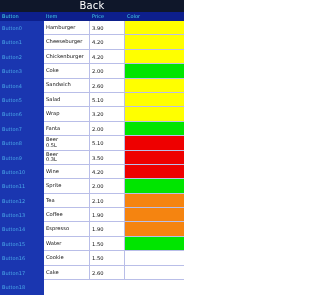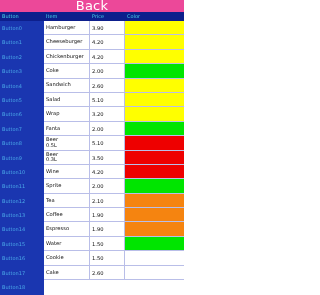--- a/index.html
+++ b/index.html
@@ -21,23 +21,23 @@
     overflow: hidden;
   }
 
   
   #backbar {
     position: absolute;
     left: 0;
     top: 0;
     width: 184px;
     height: 12px;
-    background: #ec4899;
+    background: #0f172a;
     color: #ffffff;
-    font-size: 13px;
+    font-size: 10px;
     line-height: 12px;
     text-align: center;
     letter-spacing: 0.2px;
     cursor: pointer;
   }
 
   
   #bodywrap {
     position: absolute;
     left: 0;

